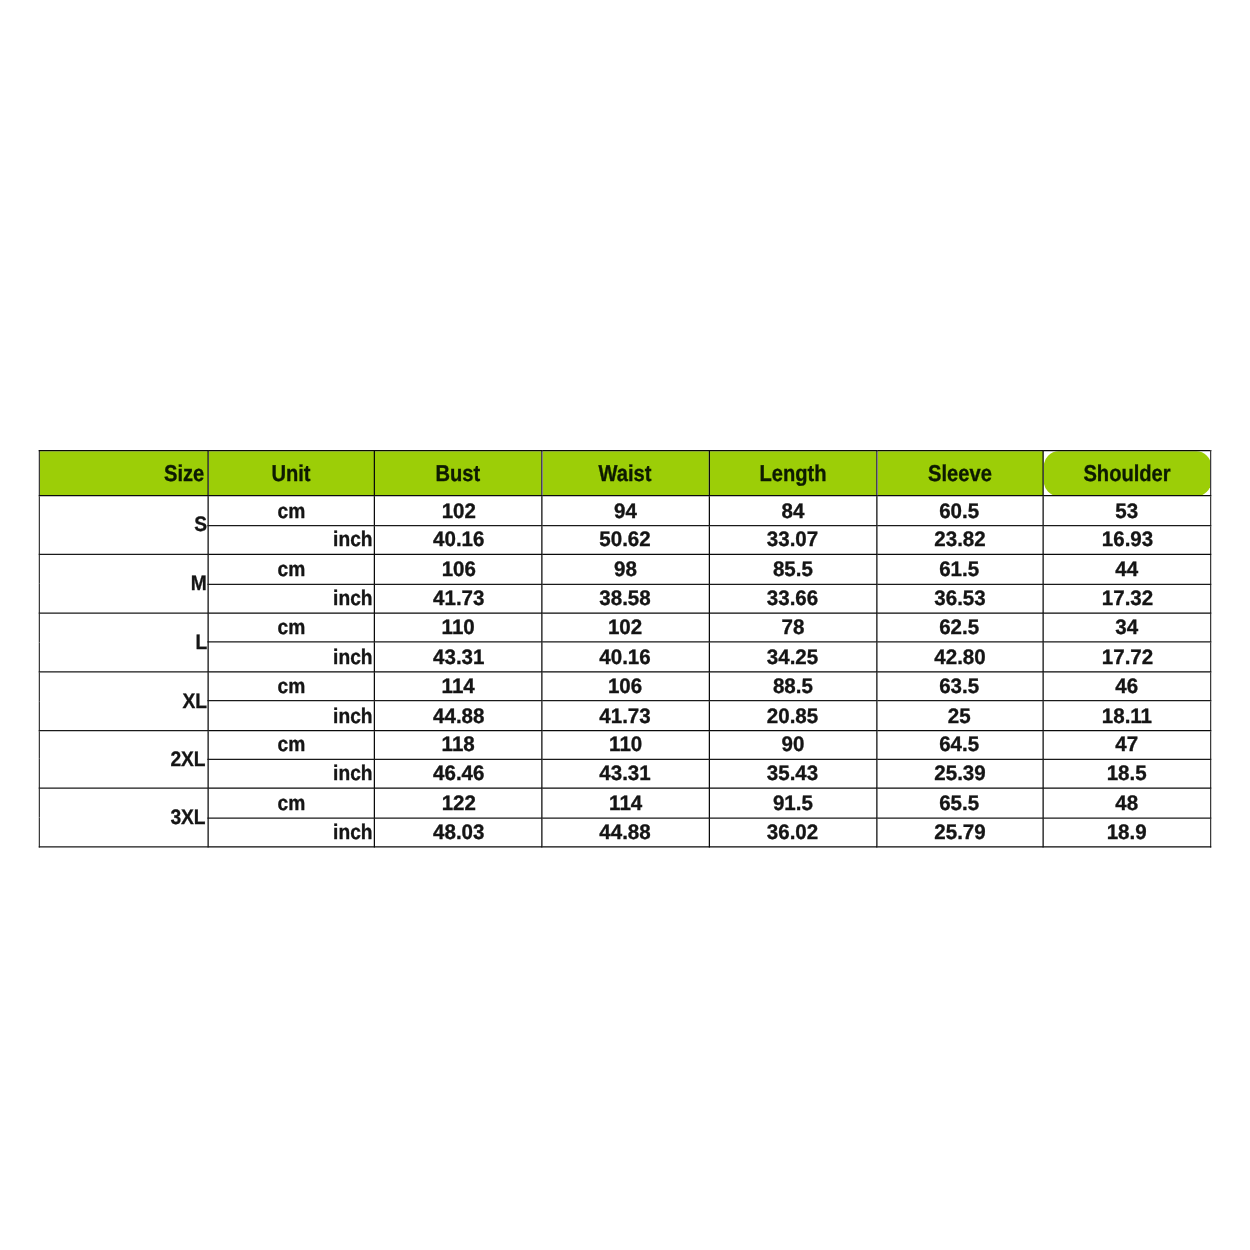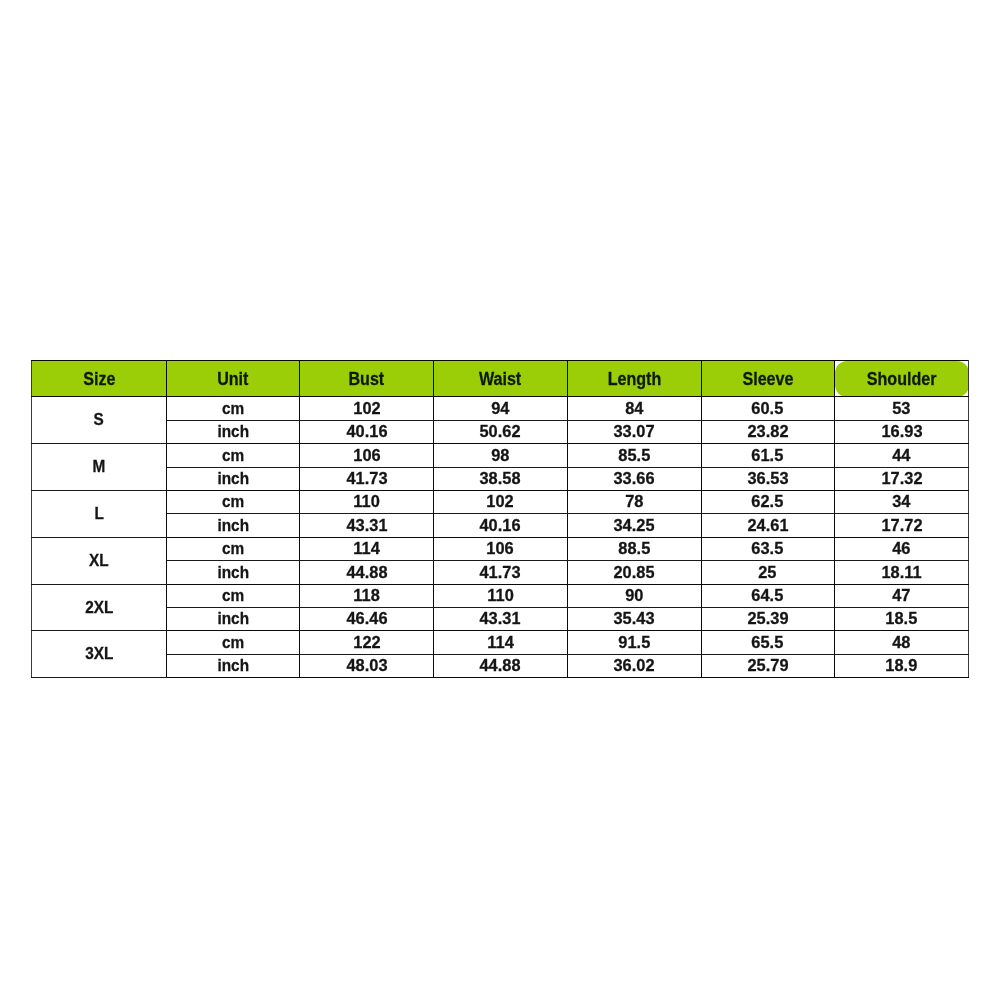--- a/index.html
+++ b/index.html
@@ -15,21 +15,21 @@
         padding:0;line-height:1;overflow:hidden;}
   .txt{display:inline-block;transform:scaleX(0.915) translateZ(0);transform-origin:center;
        position:relative;top:0.6px;-webkit-text-stroke:0.28px currentColor;white-space:nowrap;}
   .num .txt{transform:scaleX(0.978) translateZ(0);}
   thead th{background:var(--header-bg);height:35.4px;font-size:18.3px;color:#0d1a02;}
   thead .txt{transform:scaleX(0.88) translateZ(0);top:0.6px;}
   tbody td{height:22.4px;font-size:16.8px;background:var(--cell-bg);}
   tbody tr.outer td{border-bottom:1.3px solid #1a1a1a;}
   tbody tr.inner td{border-top:1.3px solid #1a1a1a;}
   tbody td.sizecell{border-top:1.5px solid var(--border-color);border-bottom:1.5px solid var(--border-color);}
-  td:first-child,th:first-child{border-left:1.6px solid #3c3c3c;}
+  td:first-child,th:first-child{border-left:1.6px solid #3c3c3c;text-align:right;}
   td:last-child,th:last-child{border-right:1.6px solid #3c3c3c;border-radius:12px;}
 </style>
 </head>
 <body>
 
 <div id="chart">
   <table>
     <colgroup>
         <col class="c0">
         <col class="c1">
@@ -92,21 +92,21 @@
       <td class="cell num"><span class="txt">102</span></td>
       <td class="cell num"><span class="txt">78</span></td>
       <td class="cell num"><span class="txt">62.5</span></td>
       <td class="cell num"><span class="txt">34</span></td>
     </tr>
     <tr class="inner">
       <td class="cell"><span class="txt">inch</span></td>
       <td class="cell num"><span class="txt">43.31</span></td>
       <td class="cell num"><span class="txt">40.16</span></td>
       <td class="cell num"><span class="txt">34.25</span></td>
-      <td class="cell num"><span class="txt">24.61</span></td>
+      <td class="cell num"><span class="txt">42.80</span></td>
       <td class="cell num"><span class="txt">17.72</span></td>
     </tr>
     <tr class="outer">
       <td class="sizecell" rowspan="2"><span class="txt">XL</span></td>
       <td class="cell"><span class="txt">cm</span></td>
       <td class="cell num"><span class="txt">114</span></td>
       <td class="cell num"><span class="txt">106</span></td>
       <td class="cell num"><span class="txt">88.5</span></td>
       <td class="cell num"><span class="txt">63.5</span></td>
       <td class="cell num"><span class="txt">46</span></td>

